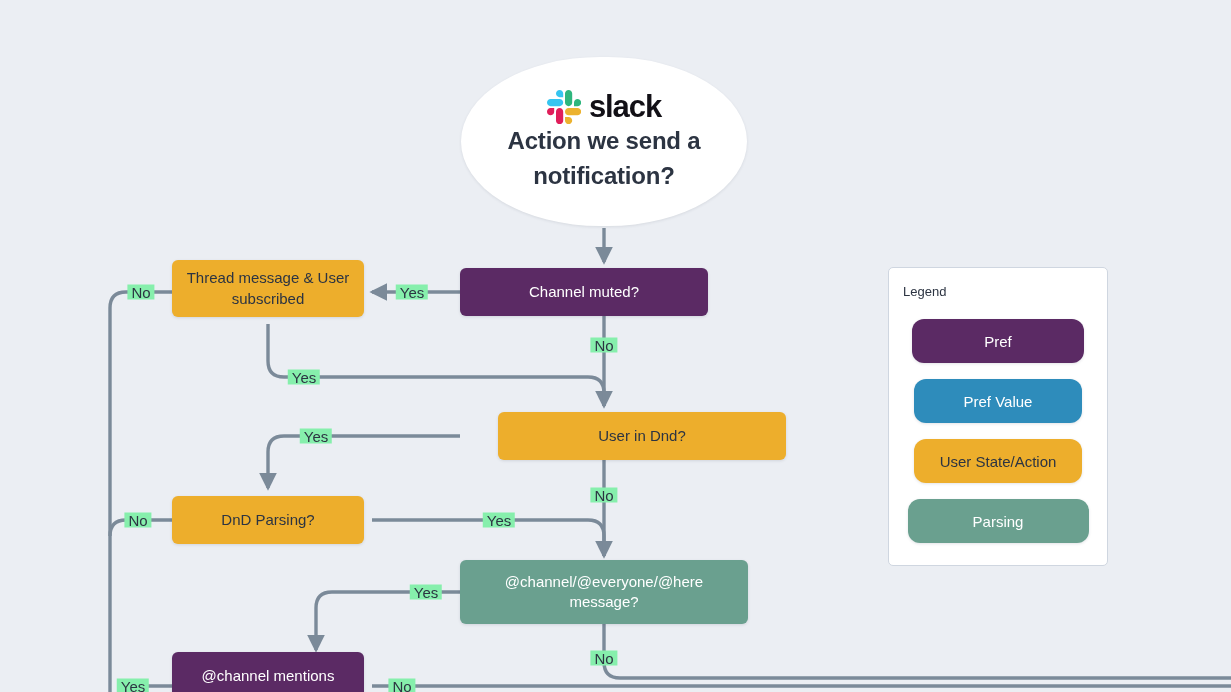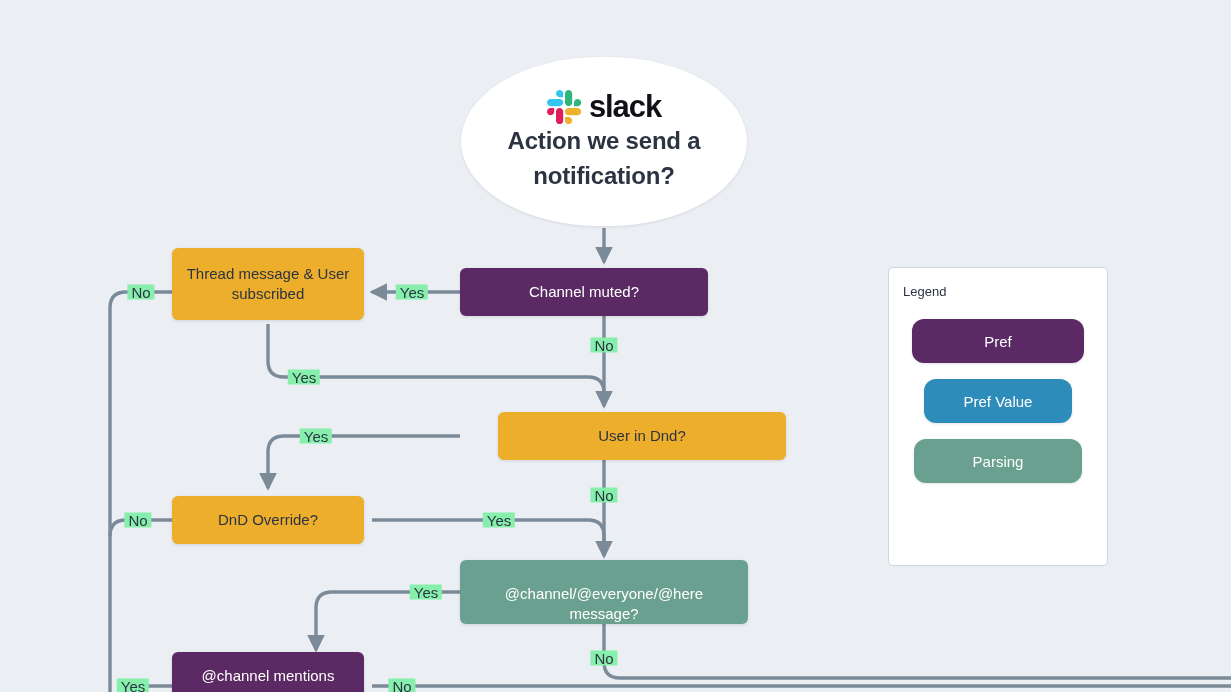--- a/index.html
+++ b/index.html
@@ -85,21 +85,21 @@
     text-align: center;
     font-size: 15px;
     line-height: 1.35;
     padding: 0 12px;
     box-sizing: border-box;
     box-shadow: 0 1px 3px rgba(40,50,70,.13);
   }
   .n-pref       { background: #5b2a64; color: #ffffff; }
   .n-prefvalue  { background: #2e8cbb; color: #ffffff; }
   .n-user       { background: #edae2c; color: #2c3442; }
-  .n-parsing    { background: #6aa08f; color: #ffffff; align-items: flex-end; }
+  .n-parsing    { background: #6aa08f; color: #ffffff; }
 
   
   .edge-label {
     position: absolute;
     font-size: 15px;
     color: #2c3442;
     background: #86efac;
     padding: 0 4px;
     white-space: nowrap;
     transform: translate(-50%, -50%);
@@ -200,35 +200,36 @@
           <path d="M77.5 96.9c7.1 0 12.9 5.8 12.9 12.9s-5.8 12.9-12.9 12.9-12.9-5.8-12.9-12.9V96.9h12.9zm0-6.4c-7.1 0-12.9-5.8-12.9-12.9s5.8-12.9 12.9-12.9h32.3c7.1 0 12.9 5.8 12.9 12.9s-5.8 12.9-12.9 12.9H77.5z" fill="#ecb22e"></path>
         </svg>
       </span>
       <span class="slack-word">slack</span>
     </div>
     <div class="title-text">Action we send a notification?</div>
   </div>
 
   <div class="node n-pref" style="left:460px; top:268px; width:248px; height:48px;">Channel muted?</div>
 
-  <div class="node n-user" style="left:172px; top:248px; width:192px; height:72px;">
+  <div class="node n-user" style="left:172px; top:260px; width:192px; height:57px;">
     <span>Thread message &amp; User subscribed</span>
   </div>
 
   <div class="node n-user" style="left:460px; top:412px; width:288px; height:48px;margin-left:38px;">User in Dnd?</div>
 
-  <div class="node n-user" style="left:172px; top:496px; width:192px; height:48px;">DnD Override?</div>
+  <div class="node n-user" style="left:172px; top:496px; width:192px; height:48px;">DnD Parsing?</div>
 
   <div class="node n-parsing" style="left:460px; top:560px; width:288px; height:64px;">
     <span>@channel/@everyone/@here message?</span>
   </div>
 
   <div class="node n-pref" style="left:172px; top:652px; width:192px; height:48px;">@channel mentions</div>
 
   <div class="legend">
     <div class="legend-title">Legend</div>
 
     <div class="legend-item n-pref" style="width:172px;">Pref</div>
-    <div class="legend-item n-prefvalue" style="width:148px;">Pref Value</div>
-    <div class="legend-item n-parsing" style="width:168px;">Parsing</div>
+    <div class="legend-item n-prefvalue" style="width:168px;">Pref Value</div>
+    <div class="legend-item n-user" style="width:168px;">User State/Action</div>
+    <div class="legend-item n-parsing" style="width:181px;">Parsing</div>
   </div>
 
 </div>
 
 </body></html>

